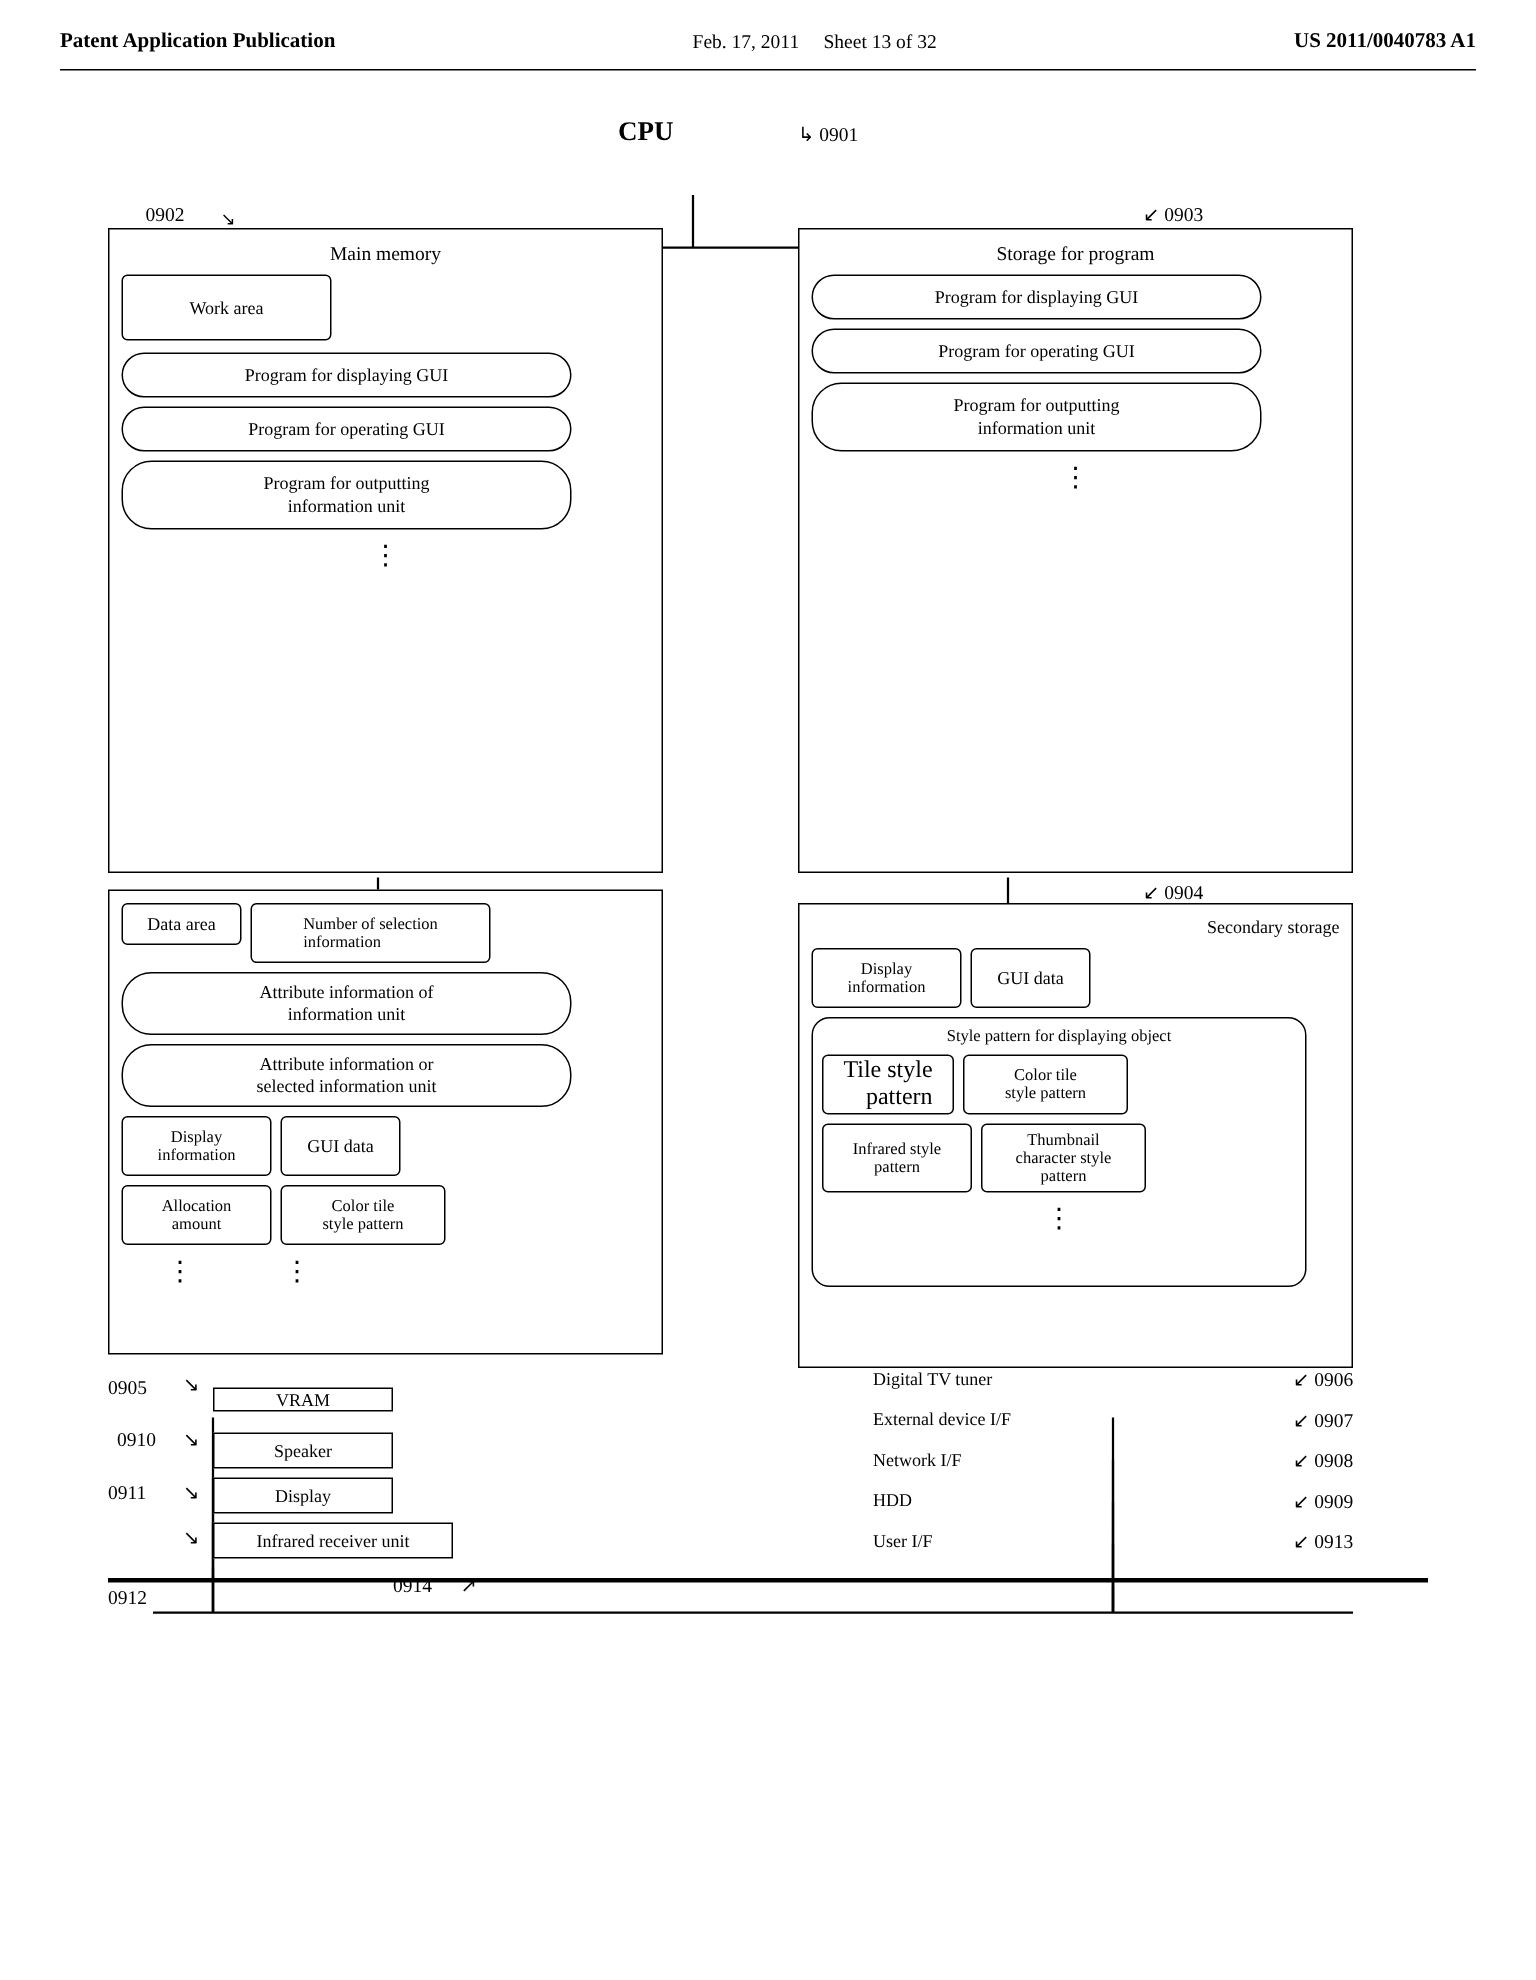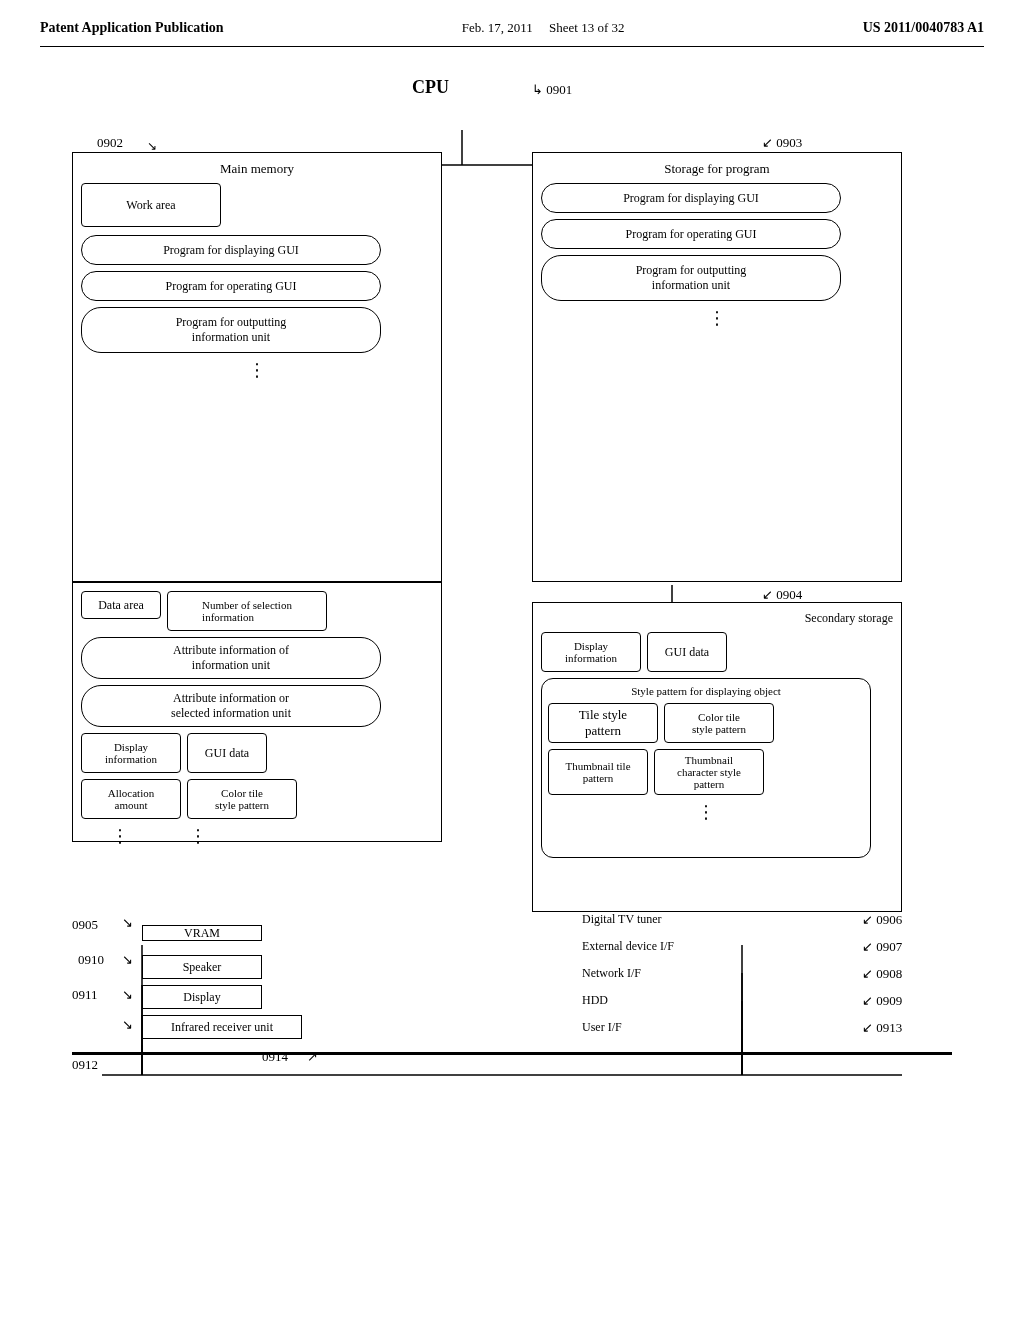--- a/index.html
+++ b/index.html
@@ -172,21 +172,21 @@
       </div>
 
       <div class="box-rounded" style="position:relative; width:300px; height:46px; margin-bottom:6px; flex-direction:column;">
         <span>Program for outputting</span>
         <span>information unit</span>
       </div>
 
       <div style="position:relative; text-align:center; font-size:18px; margin:4px 0;">⋮</div>
     </div>
 
-    <div class="box-rect" style="top:505px; left:30px; width:370px; height:260px; display:block; padding:8px;">
+    <div class="box-rect" style="top:516px; left:30px; width:370px; height:310px; display:block; padding:8px;">
 
       <div style="display:flex; align-items:flex-start; margin-bottom:6px;">
         <div class="box-rect" style="position:relative; width:80px; height:28px; border-radius:4px; margin-right:6px; flex-shrink:0;">
           <span>Data area</span>
         </div>
         <div class="box-rect" style="position:relative; width:160px; height:40px; border-radius:4px; font-size:11px; text-align:left; padding:2px;">
           <span style="white-space:pre-line;">Number of selection
 information</span>
         </div>
       </div>
@@ -265,33 +265,33 @@
         </div>
         <div class="box-rect" style="position:relative; width:80px; height:40px; border-radius:4px;">
           <span>GUI data</span>
         </div>
       </div>
 
       <div class="box-rounded" style="position:relative; width:330px; height:180px; display:block; padding:6px; border-radius:12px;">
         <div style="font-size:11px; margin-bottom:6px; text-align:center;">Style pattern for displaying object</div>
 
         <div style="display:flex; gap:6px; margin-bottom:6px;">
-          <div class="box-rect" style="position:relative; width:110px; height:40px; border-radius:4px; font-size:13px;">
+          <div class="box-rect" style="position:relative; width:88px; height:40px; border-radius:4px; font-size:16px;text-align:right;">
             <span style="white-space:pre-line;">Tile style
 pattern</span>
           </div>
           <div class="box-rect" style="position:relative; width:110px; height:40px; border-radius:4px; font-size:11px;">
             <span style="white-space:pre-line;">Color tile
 style pattern</span>
           </div>
         </div>
 
         <div style="display:flex; gap:6px; margin-bottom:6px;">
           <div class="box-rect" style="position:relative; width:100px; height:46px; border-radius:4px; font-size:11px;">
-            <span style="white-space:pre-line;">Thumbnail tile
+            <span style="white-space:pre-line;">Infrared style
 pattern</span>
           </div>
           <div class="box-rect" style="position:relative; width:110px; height:46px; border-radius:4px; font-size:11px;">
             <span style="white-space:pre-line;">Thumbnail
 character style
 pattern</span>
           </div>
         </div>
 
         <div style="font-size:18px; text-align:center;">⋮</div>

